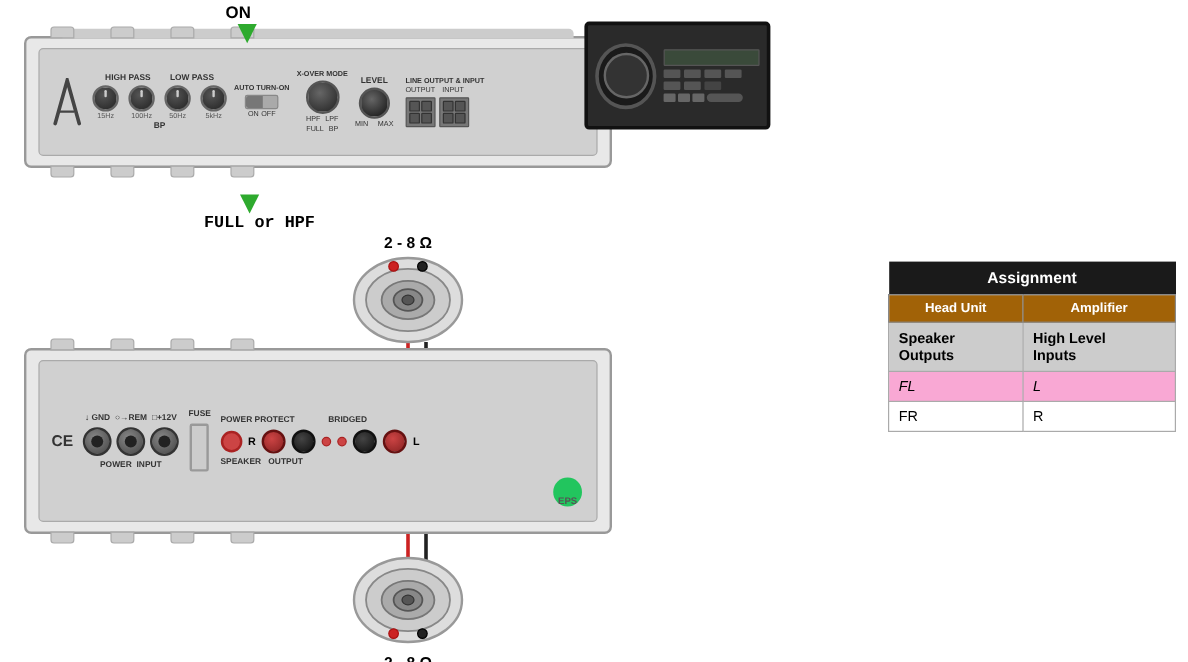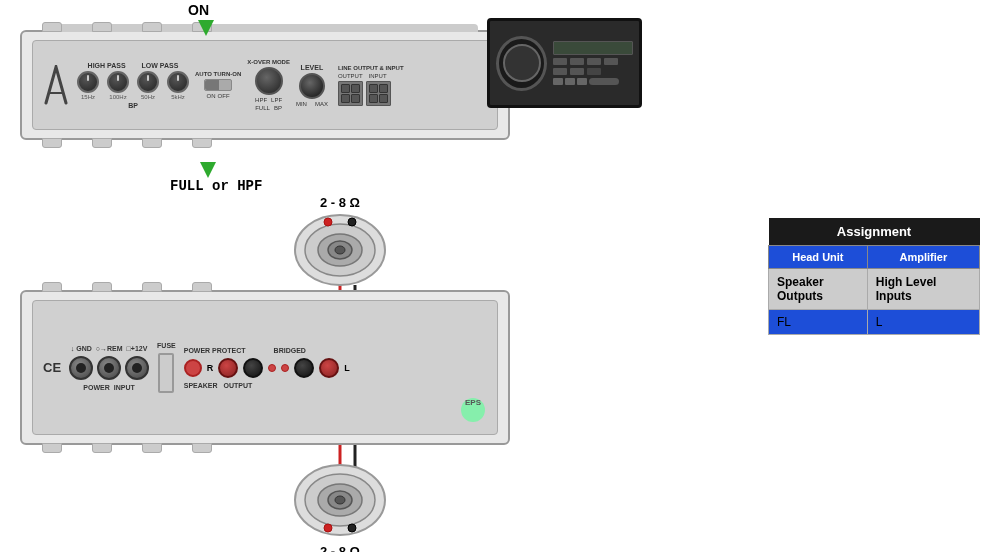--- a/index.html
+++ b/index.html
@@ -344,64 +344,64 @@
     }
 
     
     .eps-logo {
       position: absolute;
       bottom: 12px;
       right: 12px;
       font-size: 8px;
       font-weight: bold;
       color: #555;
-      background: #86efac;
+      background: #22c55e;
       border-radius: 50%;
       width: 24px;
       height: 24px;
       display: flex;
-      align-items: flex-start;
+      align-items: flex-end;
       justify-content: center;
     }
 
     
     .wires-container {
       position: absolute;
       top: 0;
       left: 0;
       width: 630px;
       height: 552px;
       pointer-events: none;
     }
 
     
     .assignment-table-container {
       position: absolute;
       top: 218px;
       right: 10px;
-      width: 212px;
+      width: 240px;
     }
 
     .assignment-table {
       width: 100%;
       border-collapse: collapse;
       font-family: Arial, sans-serif;
     }
 
     .table-title {
       background: #1a1a1a;
       color: white;
       text-align: center;
       padding: 6px;
       font-size: 13px;
       font-weight: bold;
     }
 
     .table-header-row th {
-      background: #1d4ed8;
+      background: #a16207;
       color: white;
       padding: 5px 8px;
       font-size: 11px;
       font-weight: bold;
       border: 1px solid #888;
     }
 
     .table-body-row-1 td {
       background: #cccccc;
       padding: 6px 8px;
@@ -413,21 +413,22 @@
 
     .table-body-row-2 td,
     .table-body-row-3 td {
       background: #ffffff;
       padding: 5px 8px;
       font-size: 12px;
       border: 1px solid #aaa;
     }
 
     .table-body-row-2 td {
-      background: #1d4ed8;
+      background: #f9a8d4;
+      font-style: italic;
     }
   </style>
 </head>
 <body>
 
 <div class="main-container">
 
   <svg class="wires-container">
 
     <rect x="500" y="68" width="140" height="10" fill="#bbbbbb" stroke="#999" stroke-width="1" rx="2"></rect>
@@ -727,17 +728,21 @@
         <tr class="table-body-row-1">
           <td style="white-space:pre-line;">Speaker
 Outputs</td>
           <td style="white-space:pre-line;">High Level
 Inputs</td>
         </tr>
         <tr class="table-body-row-2">
           <td>FL</td>
           <td>L</td>
         </tr>
+        <tr class="table-body-row-3">
+          <td>FR</td>
+          <td>R</td>
+        </tr>
       </tbody>
     </table>
   </div>
 
 </div>
 
 </body></html>

